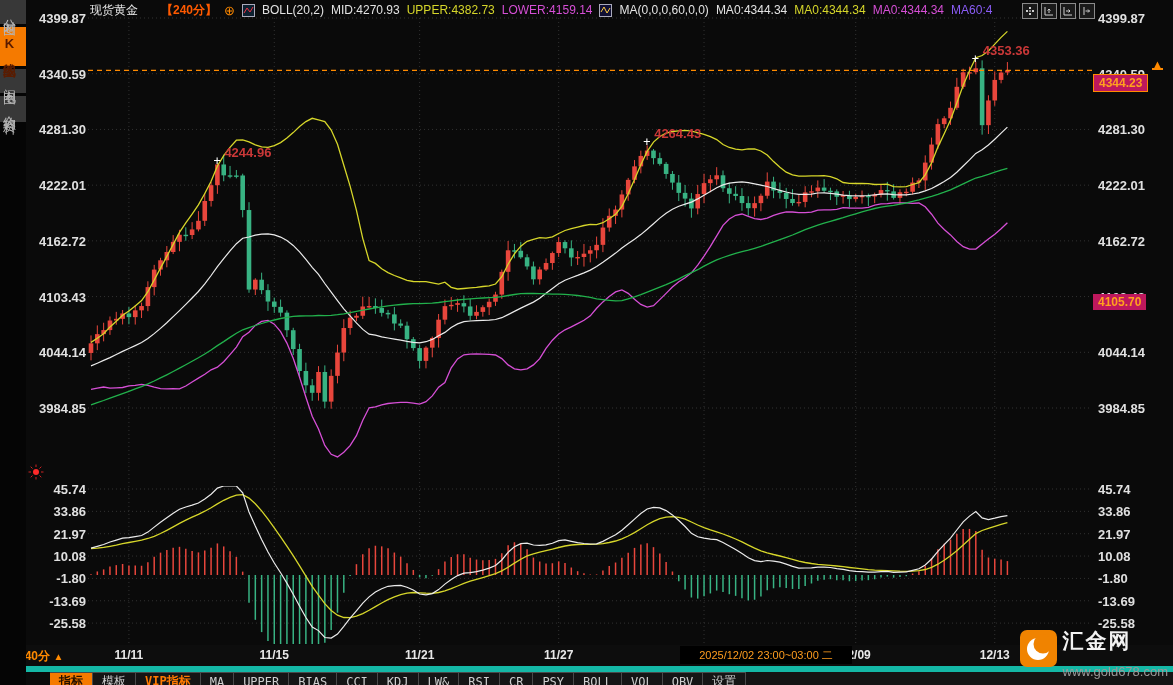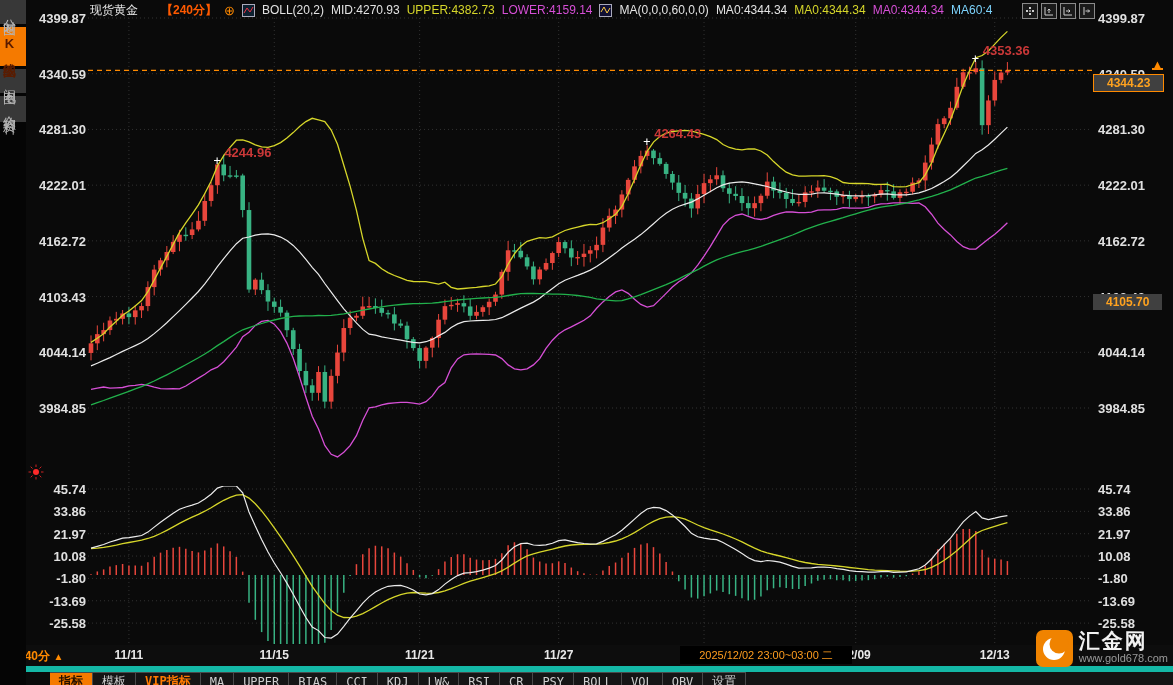--- a/index.html
+++ b/index.html
@@ -13,31 +13,31 @@
   .side-tab.active{background:#f57a00;color:#5a1c00;font-weight:bold;}
   
   svg.canvas{position:absolute;left:0;top:0;z-index:1;}
   .overlay{position:absolute;z-index:2;}
   
   .hdr{left:90px;top:2px;height:16px;display:flex;align-items:center;gap:7px;font-size:12px;white-space:nowrap;}
   .hdr .sym{color:#e8e8e8;}
   .hdr .per{color:#ff5a00;font-weight:bold;margin-left:16px;}
   .hdr .plus{color:#ff8a00;font-size:13px;cursor:pointer;}
   .mini-ic{width:13px;height:13px;display:inline-block;}
-  .c-wht{color:#e3e3e3;} .c-yel{color:#d6d62a;} .c-mag{color:#d64fd6;} .c-grn{color:#7dd3fc;}
+  .c-wht{color:#e3e3e3;} .c-yel{color:#d6d62a;} .c-mag{color:#d64fd6;} .c-grn{color:#8b5cf6;}
   .hdr-icons{right:78px;top:3px;display:flex;gap:3px;}
   .hbtn{width:14px;height:14px;border:1px solid #8a8a8a;background:#1a1a1a;display:flex;
         align-items:center;justify-content:center;cursor:pointer;}
   
   .axlab{position:absolute;font-size:13px;font-weight:bold;color:#e0e0e0;z-index:2;}
   .axlab.l{width:58px;text-align:right;left:28px;}
   .axlab.r{left:1098px;text-align:left;}
   
   .badge{position:absolute;left:1093px;z-index:3;font-size:12px;font-weight:bold;color:#ffa21e;
-         background:#404040;padding:1px 13px;}
+         background:#be185d;padding:1px 5px;}
   .badge.cur{border:1px solid #ff8a00;}
   .tri-marker{position:absolute;left:1152px;z-index:3;color:#ff8a00;font-size:11px;}
   
   .macd-hdr{left:92px;top:467px;display:flex;gap:9px;font-size:12px;white-space:nowrap;}
   .sun{left:28px;top:464px;}
   
   .daterow{position:absolute;left:0;top:645px;width:1173px;height:21px;background:#0d0d0d;z-index:2;}
   .dlabel{position:absolute;top:3px;font-size:12px;font-weight:bold;color:#e8e8e8;transform:translateX(-50%);}
   .tooltip{position:absolute;left:680px;top:1px;width:172px;height:18px;background:#000;color:#ff9d1e;
            font-size:11px;text-align:center;line-height:18px;z-index:3;white-space:nowrap;}
@@ -50,21 +50,21 @@
   .tbtn{border:1px solid #4a4a4a;border-left-width:0;background:#151515;color:#cfcfcf;font-size:12px;
         padding:0 9px;display:flex;align-items:center;cursor:pointer;white-space:nowrap;
         font-family:"DejaVu Sans Mono","Liberation Mono",monospace;}
   .tbtn:first-of-type{border-left-width:1px;}
   .tbtn.active{background:#f57a00;color:#231000;font-weight:bold;}
   .tbtn.vip{color:#ff7a00;font-weight:bold;}
   
   .logo{position:absolute;right:5px;top:630px;display:flex;align-items:flex-start;gap:6px;z-index:6;}
   .logo-txt{display:flex;flex-direction:column;line-height:1;}
   .logo-name{font-size:21px;font-weight:bold;color:#f2f2f2;letter-spacing:2px;}
-  .logo-url{font-size:11px;color:#9a9a9a;margin-top:2px;}
+  .logo-url{font-size:13px;color:#9a9a9a;margin-top:14px;}
 </style>
 </head>
 <body>
 
 <div class="app">
 
   <div class="sidebar" id="sidebar">
       <div class="side-tab">分时图</div>
       <div class="side-tab active">K线图</div>
       <div class="side-tab">闪电图</div>

